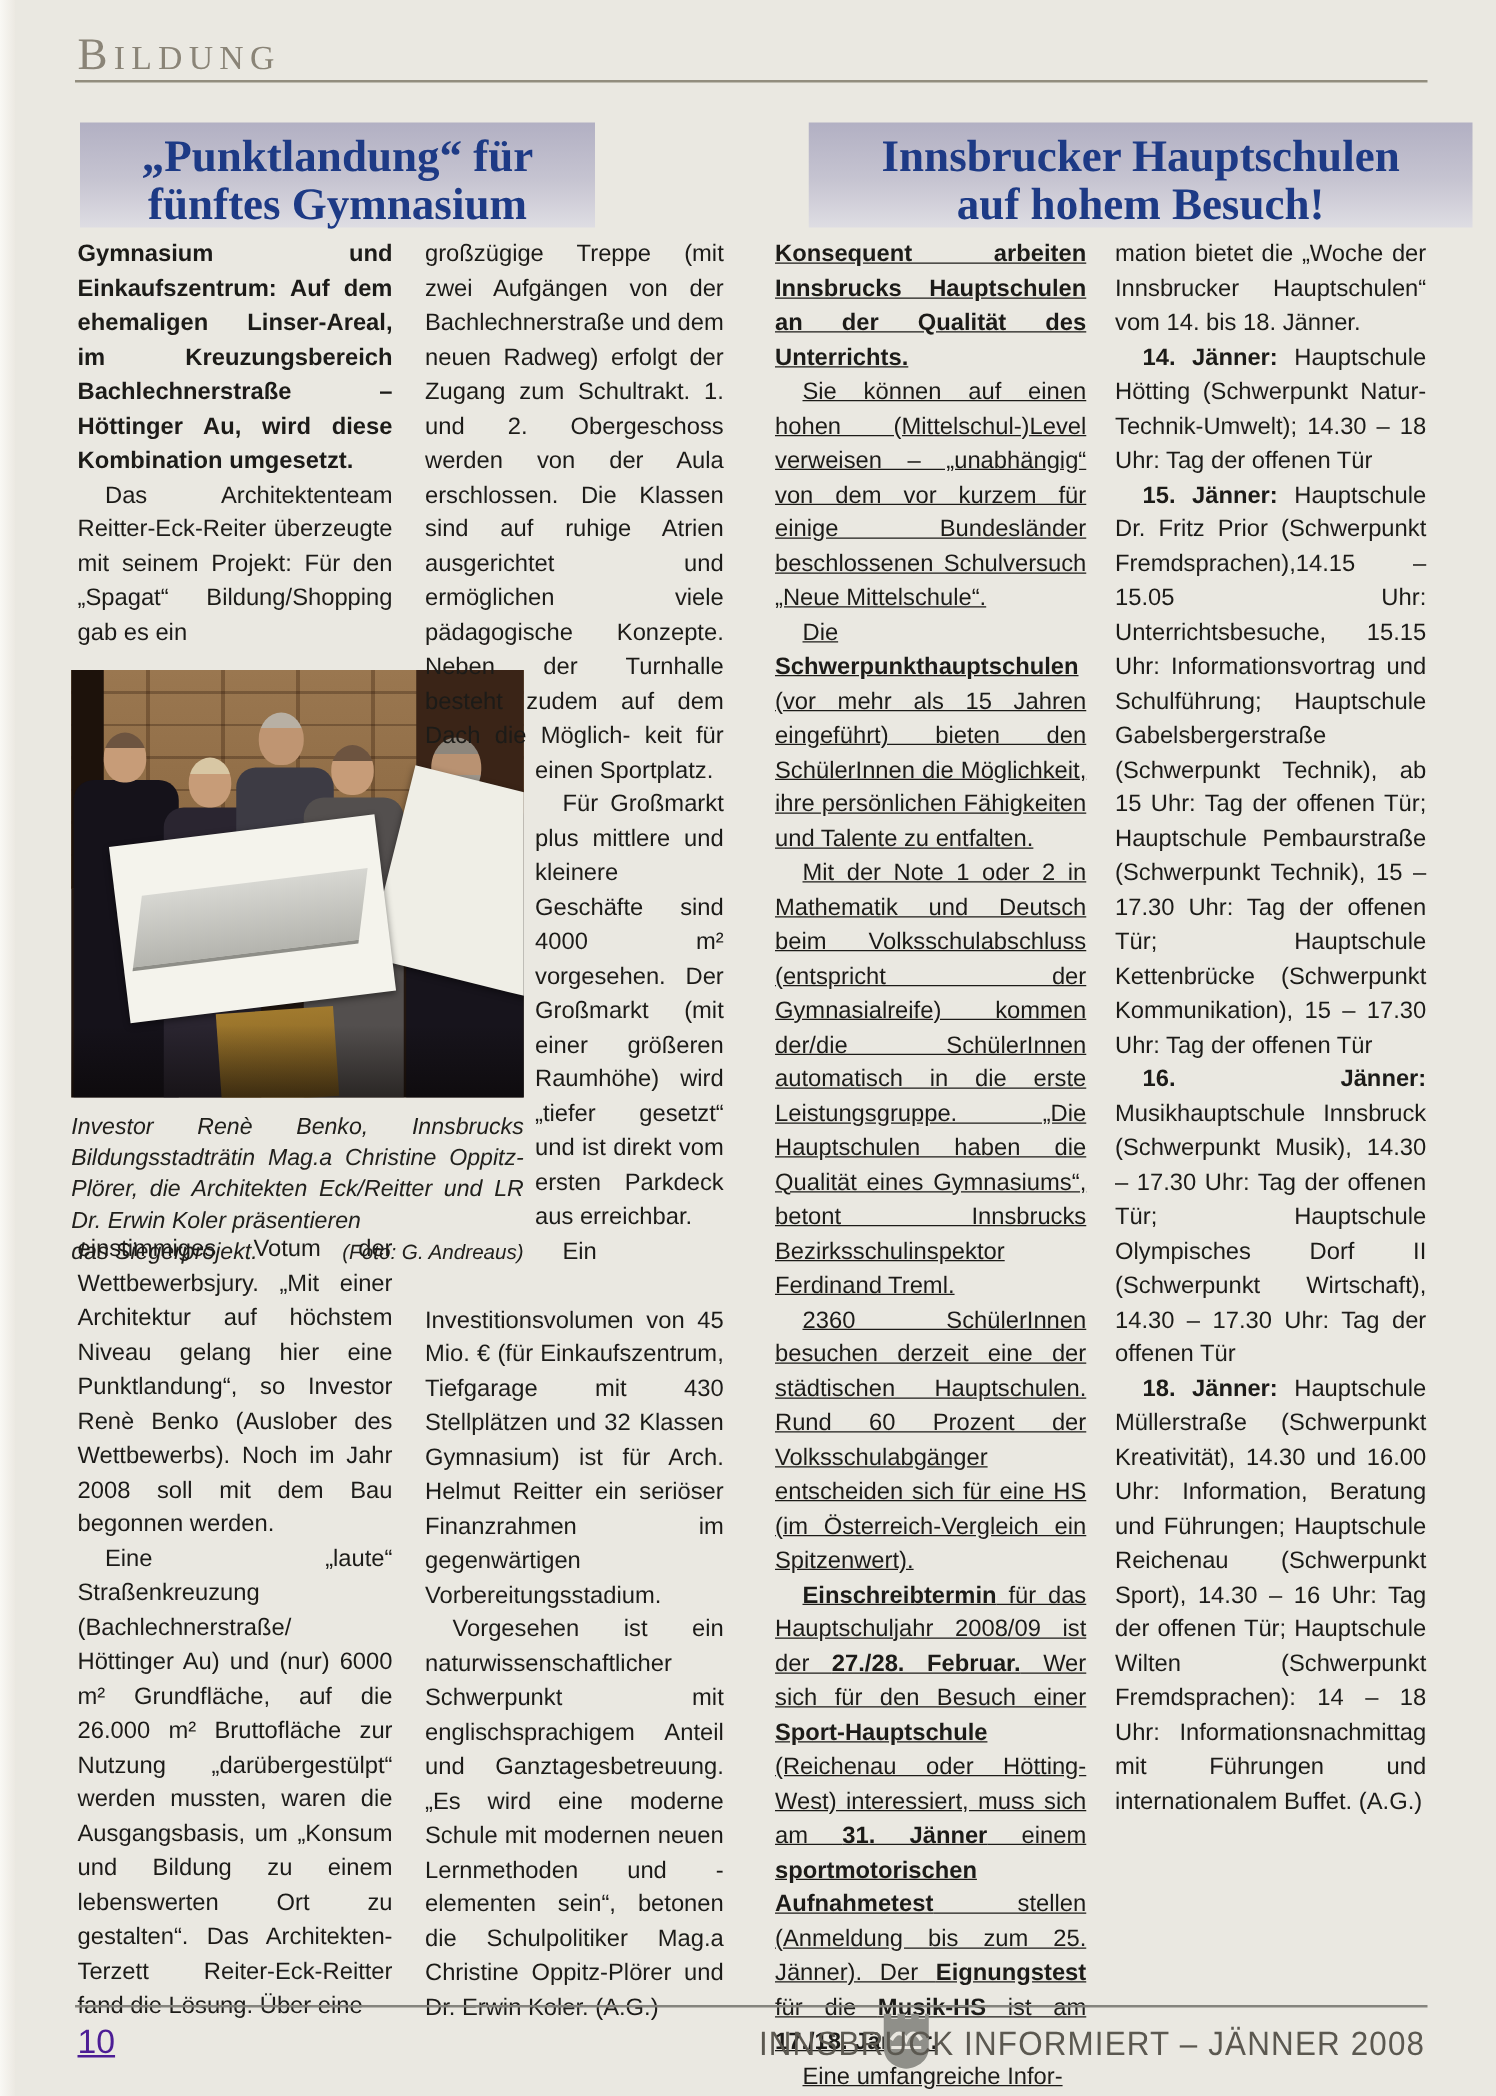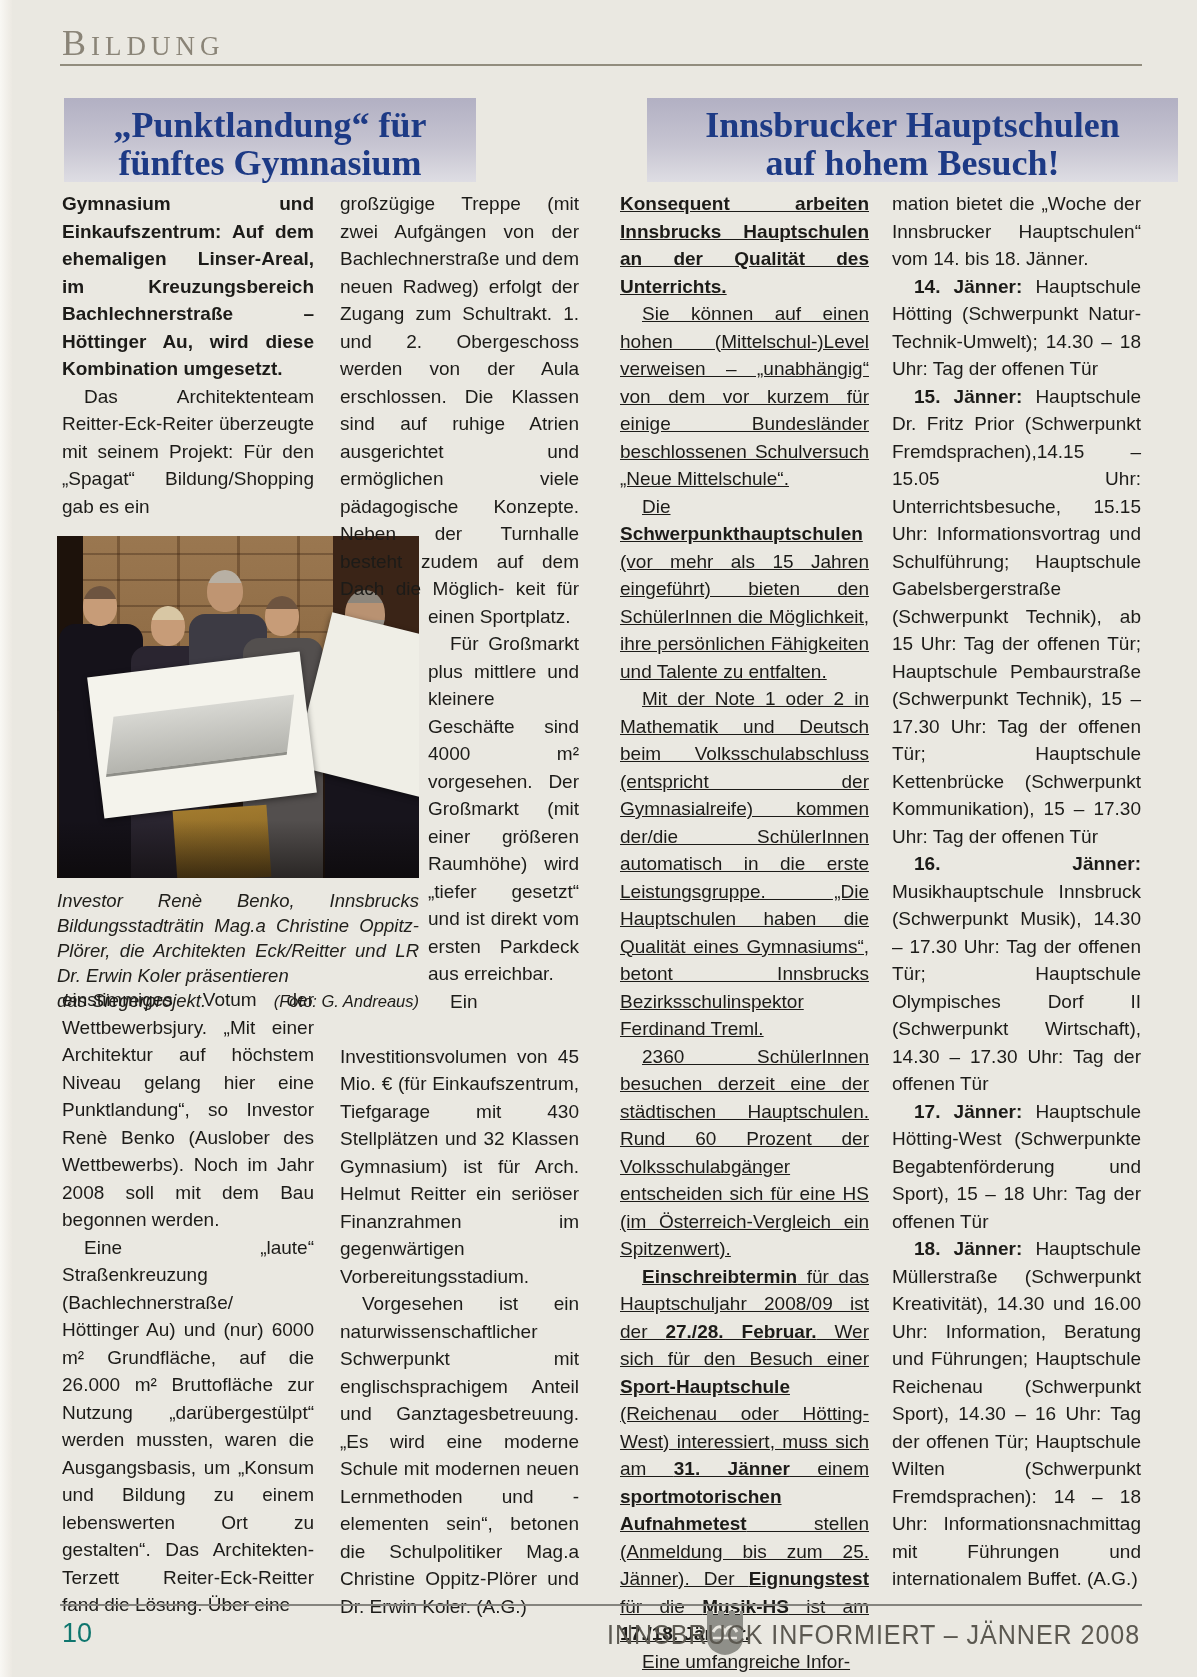--- a/index.html
+++ b/index.html
@@ -73,21 +73,21 @@
     background:linear-gradient(180deg,rgba(0,0,0,0),rgba(8,5,3,.55));}
   
   .caption{position:absolute;left:57px;top:888px;width:362px;
     font-style:italic;font-size:18.5px;line-height:25px;color:#21201c;
     text-align:justify;}
   .caption .last-line{display:flex;justify-content:space-between;align-items:baseline;}
   .caption .credit{font-size:16.5px;white-space:nowrap;}
   
   .footer-rule{position:absolute;left:60px;top:1604px;width:1082px;
     border-top:2px solid #85847e;}
-  .page-num{position:absolute;left:62px;top:1618px;font-size:27px;color:#0f766e;}
+  .page-num{position:absolute;left:62px;top:1618px;font-size:27px;color:#4c1d95;text-decoration:underline;}
   .crest{position:absolute;left:704px;top:1608px;}
   .journal{position:absolute;right:57px;top:1620px;font-size:27px;
     letter-spacing:1px;color:#5b5850;transform:scaleX(.93);transform-origin:right;}
 </style>
 </head>
 <body>
 
 <div class="scan-edge"></div>
 
 <div class="kicker">BILDUNG</div>
@@ -174,21 +174,20 @@
   <p>2360 SchülerInnen besuchen derzeit eine der städtischen Hauptschulen. Rund 60 Prozent der Volksschulabgänger entscheiden sich für eine HS (im Österreich-Vergleich ein Spitzenwert).</p>
   <p><span class="b">Einschreibtermin</span><span> für das Hauptschuljahr 2008/09 ist der </span><span class="b">27./28. Februar.</span><span> Wer sich für den Besuch einer </span><span class="b">Sport-Hauptschule</span><span> (Reichenau oder Hötting-West) interessiert, muss sich am </span><span class="b">31. Jänner</span><span> einem </span><span class="b">sportmotorischen Aufnahmetest</span><span> stellen (Anmeldung bis zum 25. Jänner). Der </span><span class="b">Eignungstest</span><span> für die </span><span class="b">Musik-HS</span><span> ist am </span><span class="b">17./18. Jänner.</span></p>
   <p>Eine umfangreiche Infor-</p>
 </div>
 
 <div class="col col4">
   <p class="noind">mation bietet die „Woche der Innsbrucker Hauptschulen“ vom 14. bis 18. Jänner.</p>
   <p><span class="b">14. Jänner:</span><span> Hauptschule Hötting (Schwerpunkt Natur-Technik-Umwelt); 14.30 – 18 Uhr: Tag der offenen Tür</span></p>
   <p><span class="b">15. Jänner:</span><span> Hauptschule Dr. Fritz Prior (Schwerpunkt Fremdsprachen),14.15 – 15.05 Uhr: Unterrichtsbesuche, 15.15 Uhr: Informationsvortrag und Schulführung; Hauptschule Gabelsbergerstraße (Schwerpunkt Technik), ab 15 Uhr: Tag der offenen Tür; Hauptschule Pembaurstraße (Schwerpunkt Technik), 15 – 17.30 Uhr: Tag der offenen Tür; Hauptschule Kettenbrücke (Schwerpunkt Kommunikation), 15 – 17.30 Uhr: Tag der offenen Tür</span></p>
   <p><span class="b">16. Jänner:</span><span> Musikhauptschule Innsbruck (Schwerpunkt Musik), 14.30 – 17.30 Uhr: Tag der offenen Tür; Hauptschule Olympisches Dorf II (Schwerpunkt Wirtschaft), 14.30 – 17.30 Uhr: Tag der offenen Tür</span></p>
-  <p><span class="b">17. Jänner:</span><span> Hauptschule Hötting-West (Schwerpunkte Begabtenförderung und Sport), 15 – 18 Uhr: Tag der offenen Tür</span></p>
   <p><span class="b">18. Jänner:</span><span> Hauptschule Müllerstraße (Schwerpunkt Kreativität), 14.30 und 16.00 Uhr: Information, Beratung und Führungen; Hauptschule Reichenau (Schwerpunkt Sport), 14.30 – 16 Uhr: Tag der offenen Tür; Hauptschule Wilten (Schwerpunkt Fremdsprachen): 14 – 18 Uhr: Informationsnachmittag mit Führungen und internationalem Buffet. (A.G.)</span></p>
 </div>
 
 <div class="footer-rule"></div>
 <div class="page-num">10</div>
 <svg class="crest" width="42" height="50" viewBox="0 0 42 50">
   <path d="M3 3 h6 v4 h5 v-4 h6 v4 h5 v-4 h6 v4 h5 v-4 h3 v27 c0 10 -8 16 -18 17 C11 46 3 40 3 30 Z" fill="#8f8f89"></path>
   <path d="M9 24 c4 -7 9 -7 12 0 c3 -7 8 -7 12 0" stroke="#e9e7e0" stroke-width="3" fill="none"></path>
   <path d="M9 30 h24" stroke="#e9e7e0" stroke-width="2.5"></path>
 </svg>

